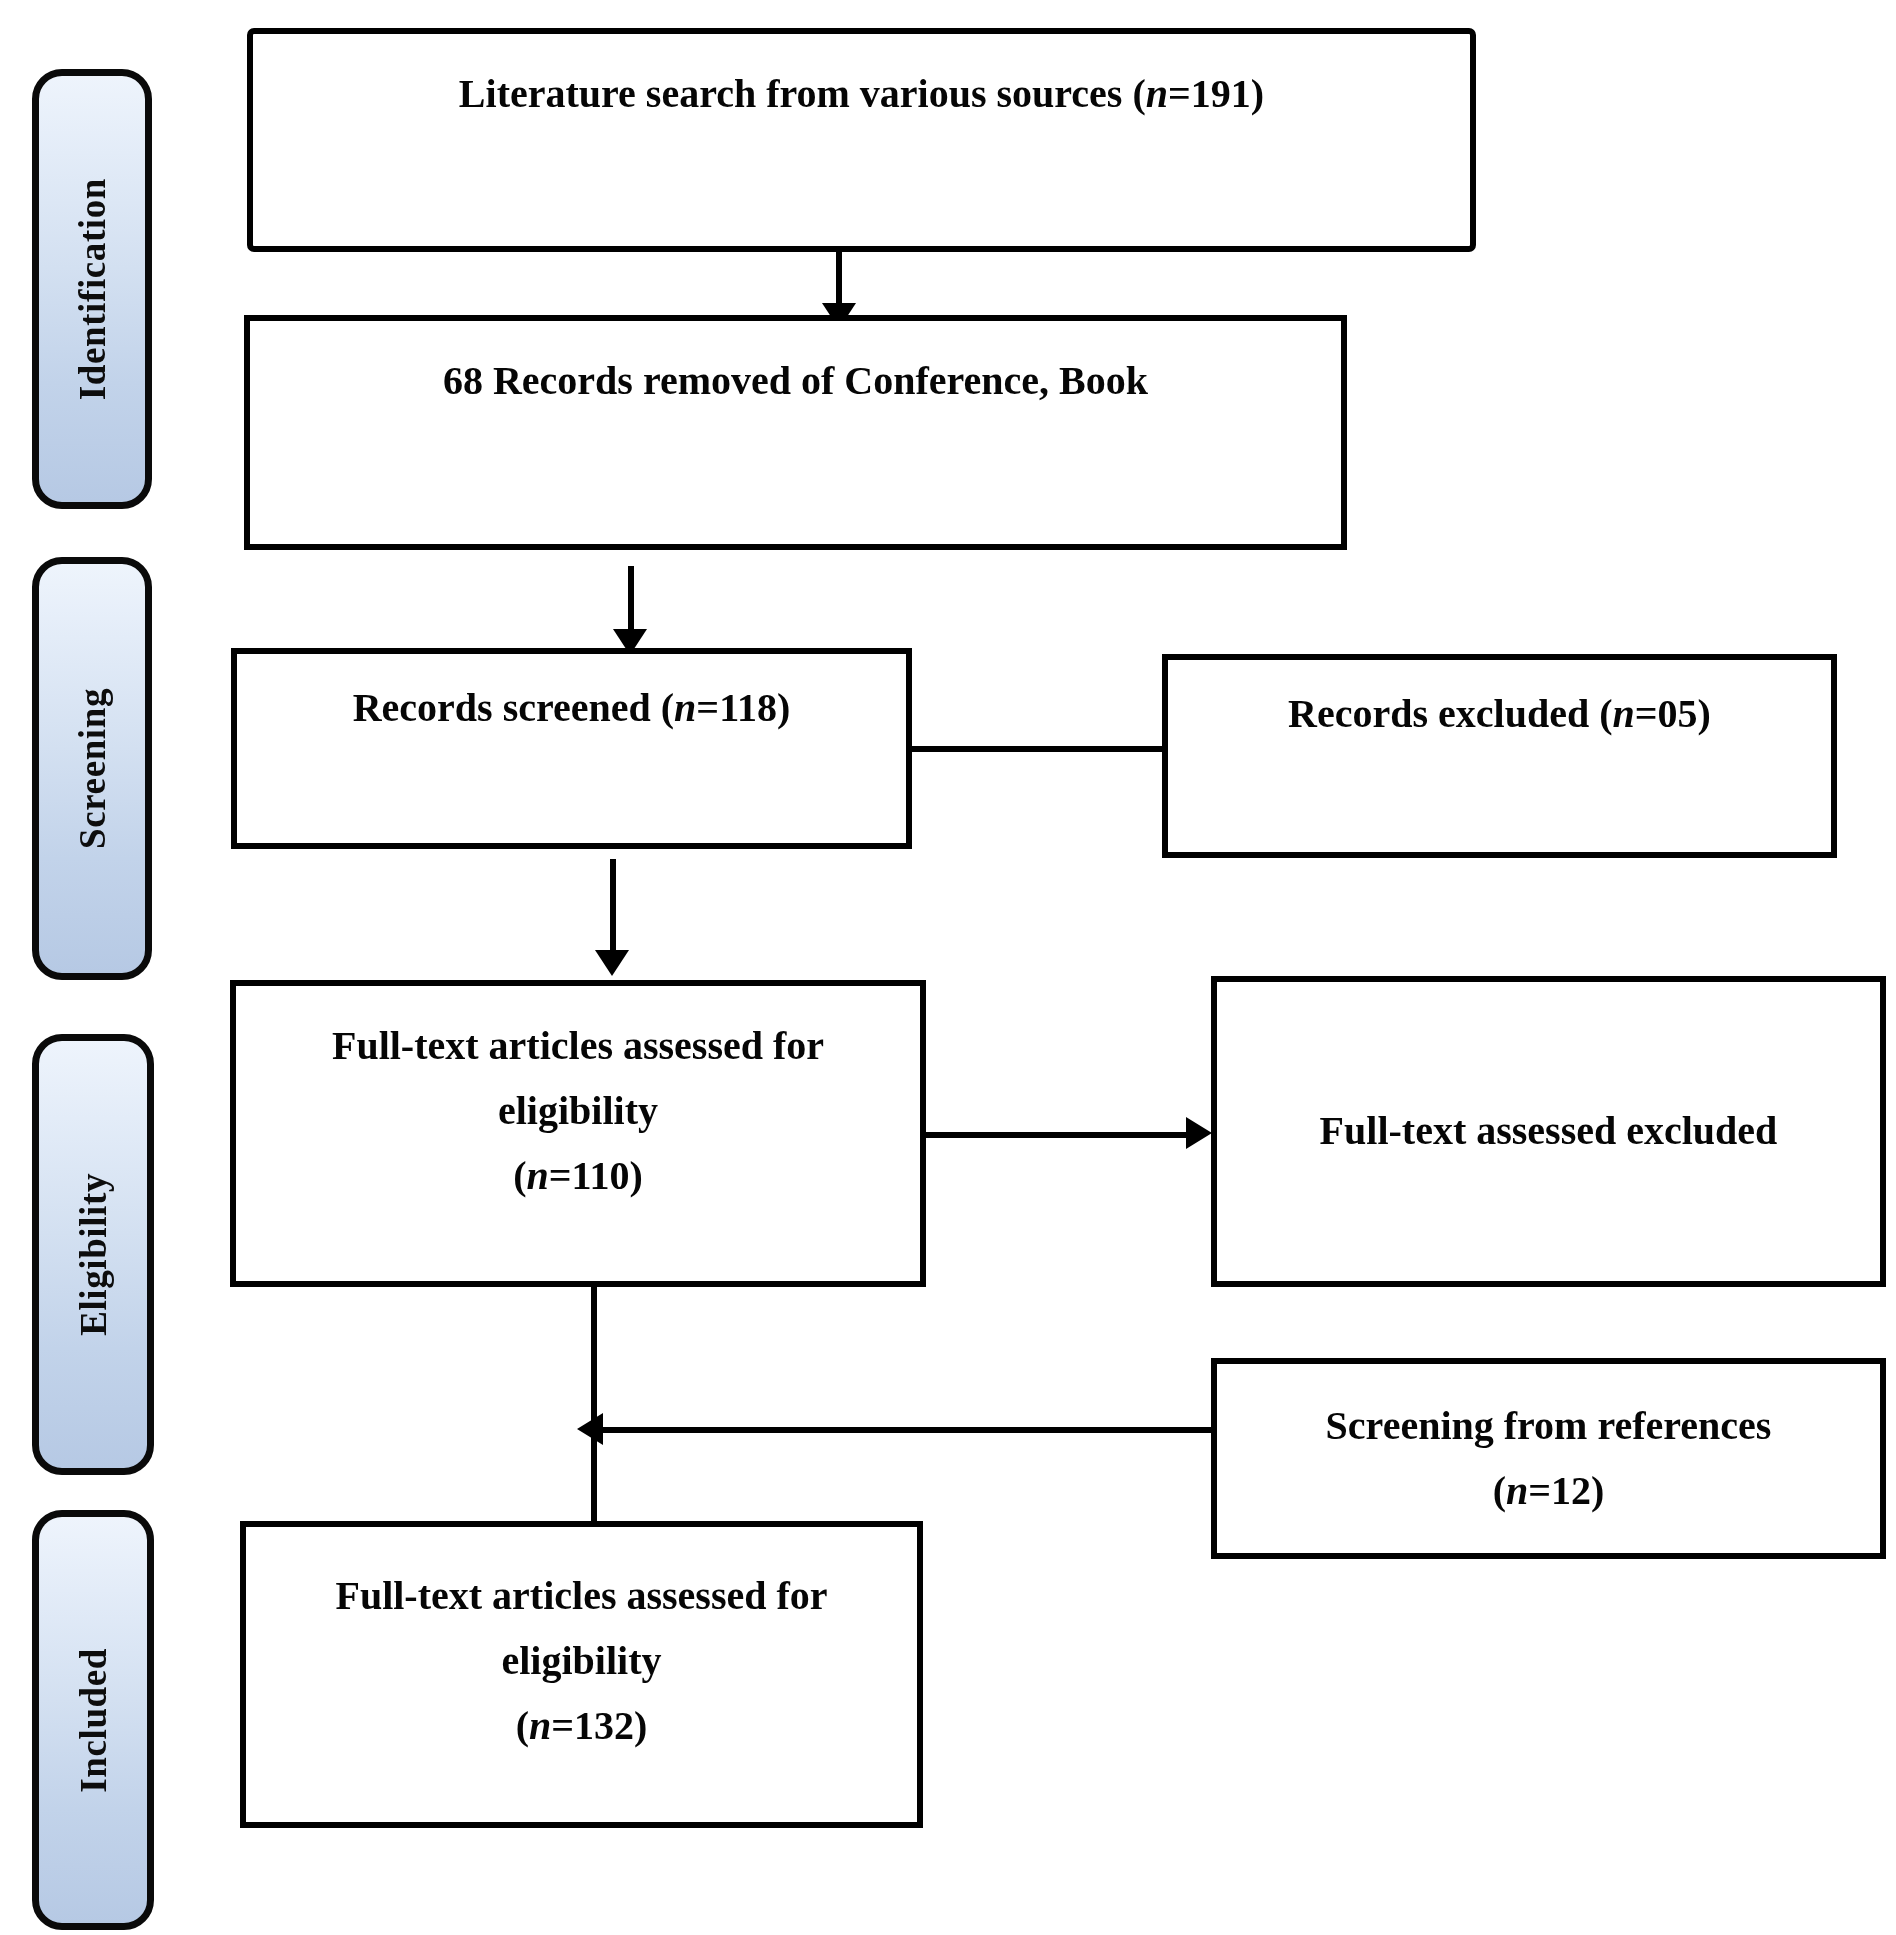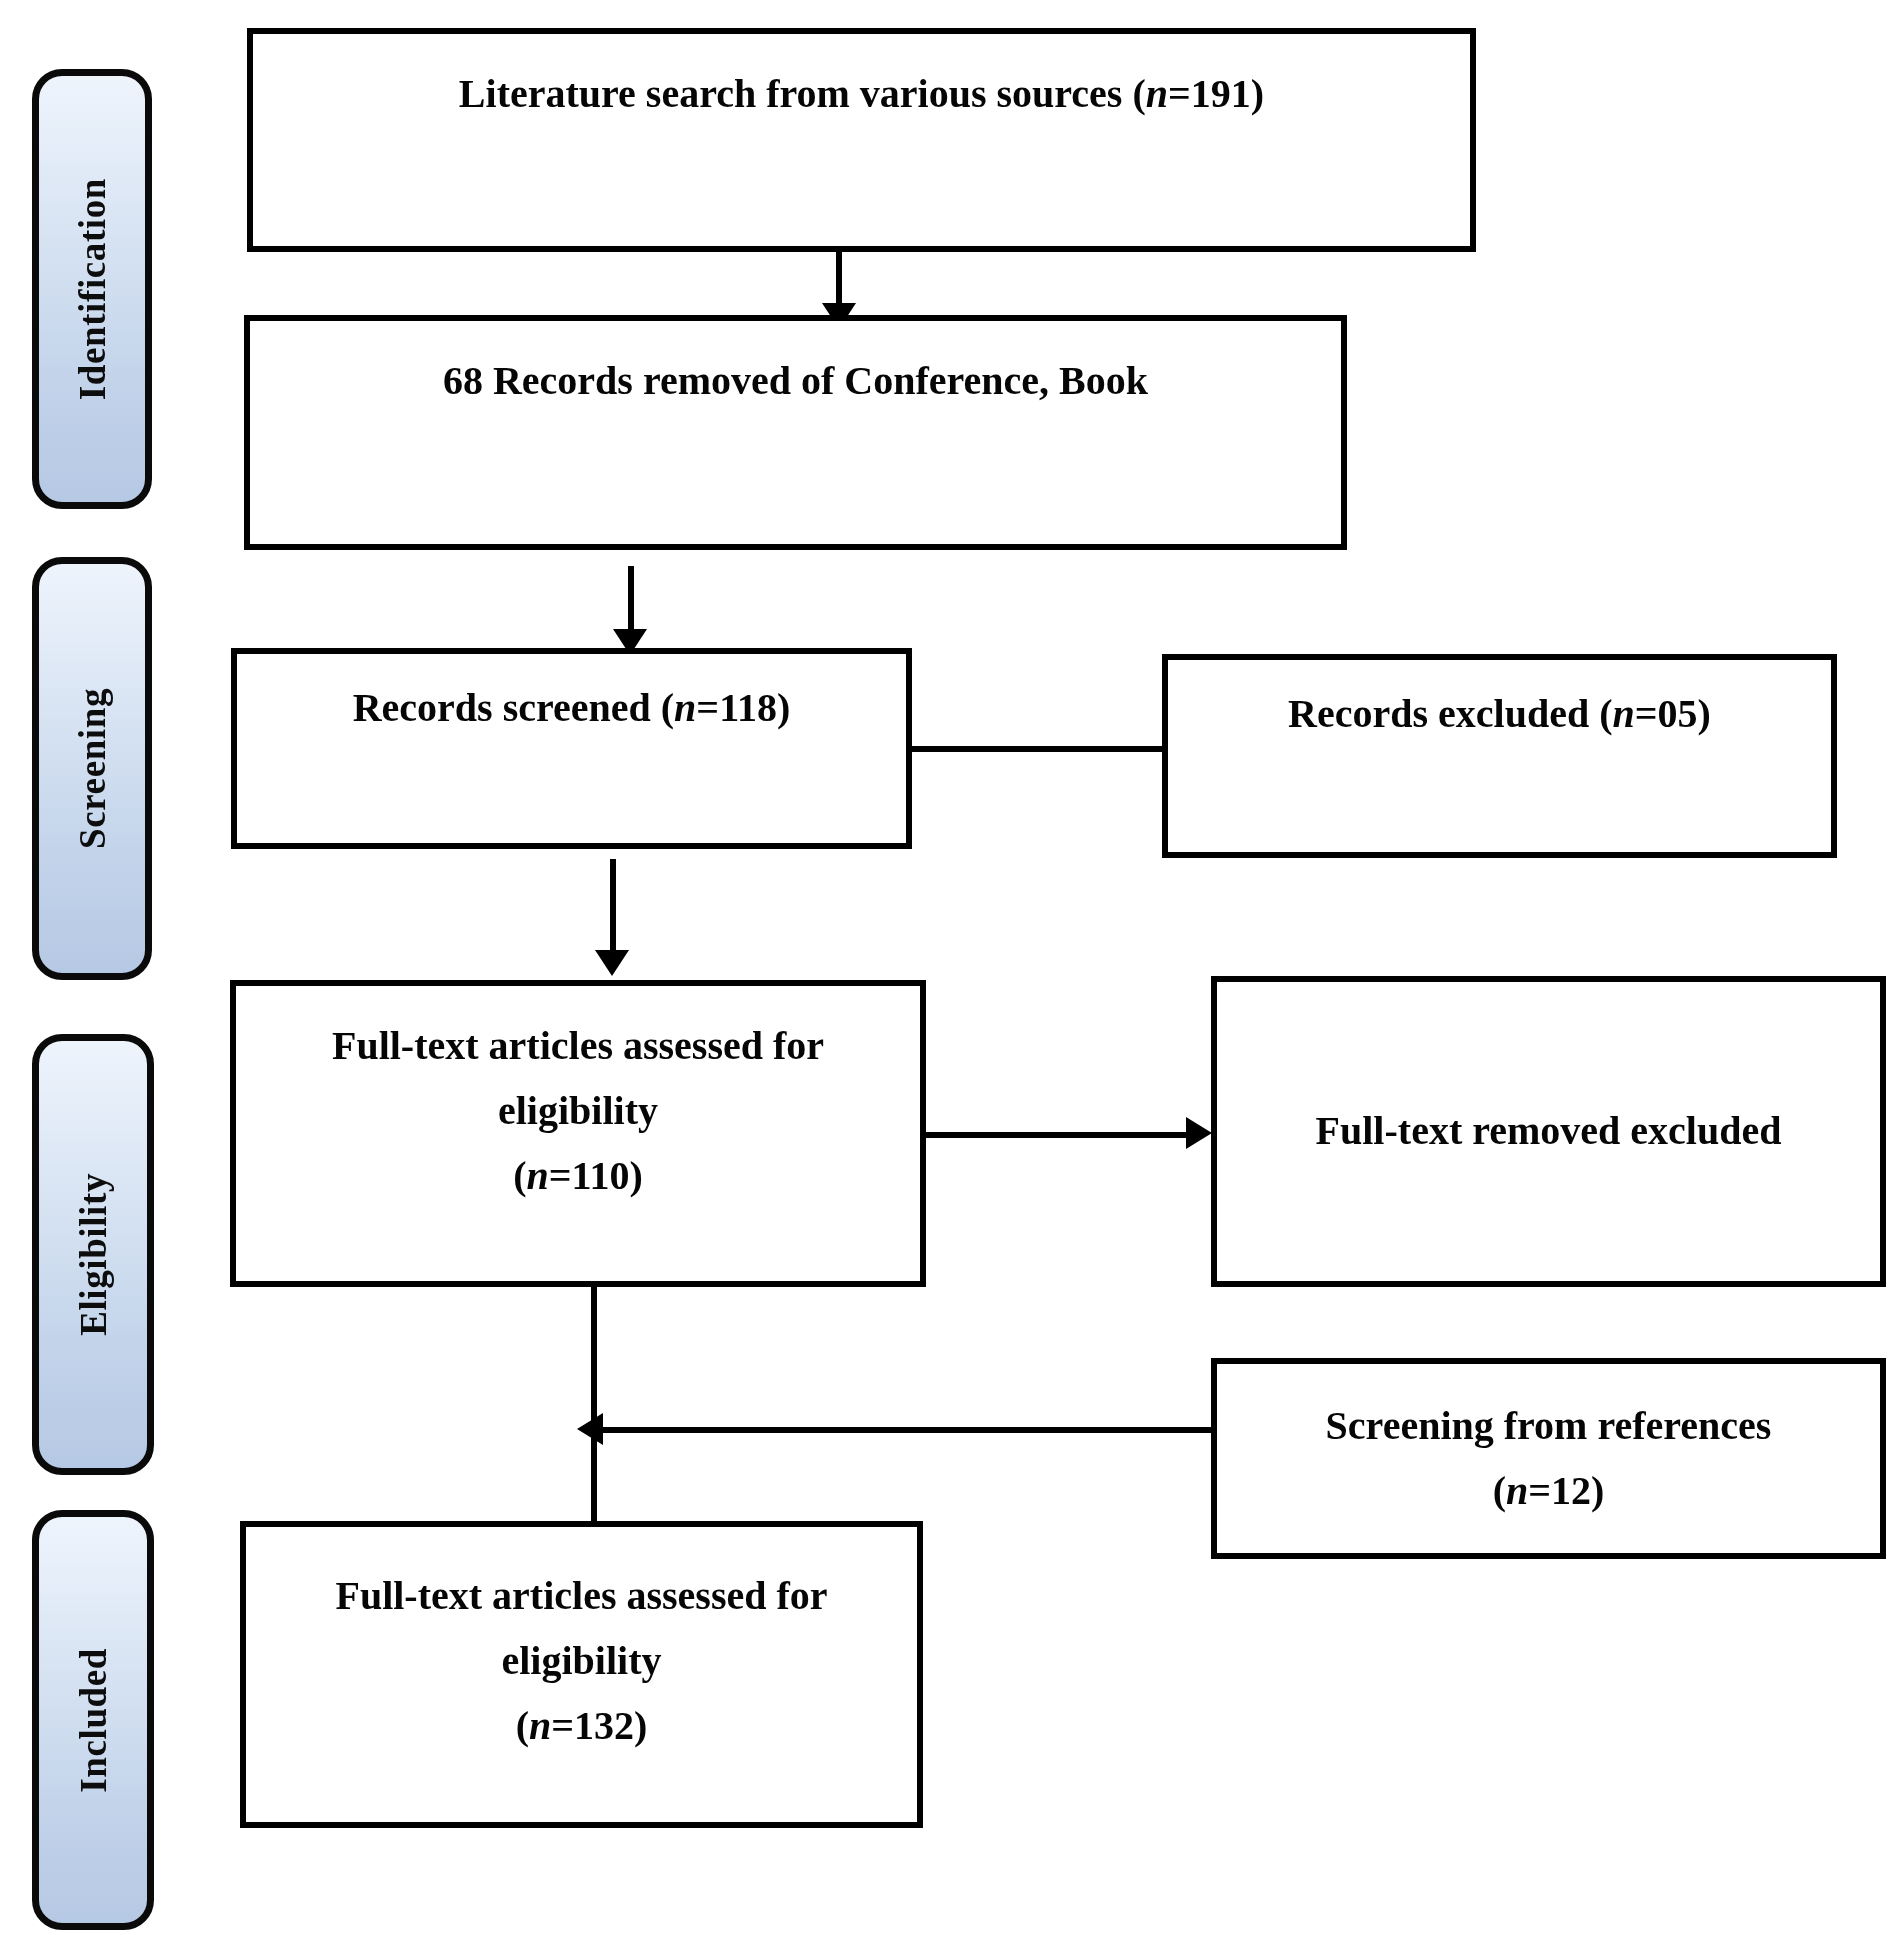--- a/index.html
+++ b/index.html
@@ -128,21 +128,21 @@
   </div>
 
   <div class="stage-pill" style="left:32px; top:1034px; width:122px; height:441px;">
     <span class="stage-pill-label">Eligibility</span>
   </div>
 
   <div class="stage-pill" style="left:32px; top:1510px; width:122px; height:420px;">
     <span class="stage-pill-label">Included</span>
   </div>
 
-  <div class="flow-box box-top" style="left:247px; top:28px; width:1229px; height:224px;">
+  <div class="flow-box box-top" style="left:247px; top:28px; width:1229px; height:224px;border-radius:7px;">
     <div class="line">Literature search from various sources (<em class="stat">n</em>=191)</div>
   </div>
 
   <div class="conn-v" style="left:836px; top:252px; height:59px;"></div>
   <div class="arrow-down" style="left:822px; top:303px;"></div>
 
   <div class="flow-box box-second" style="left:244px; top:315px; width:1103px; height:235px;">
     <div class="line">68 Records removed of Conference, Book</div>
   </div>
 
@@ -166,21 +166,21 @@
   <div class="flow-box box-eligibility-110" style="left:230px; top:980px; width:696px; height:307px;">
     <div class="line">Full-text articles assessed for</div>
     <div class="line">eligibility</div>
     <div class="line">(<em class="stat">n</em>=110)</div>
   </div>
 
   <div class="conn-h" style="left:925px; top:1132px; width:265px;"></div>
   <div class="arrow-right" style="left:1186px; top:1117px;"></div>
 
   <div class="flow-box box-excluded-reasons" style="left:1211px; top:976px; width:675px; height:311px;">
-    <div class="line">Full-text removed excluded</div>
+    <div class="line">Full-text assessed excluded</div>
   </div>
 
   <div class="conn-v" style="left:591px; top:1287px; height:282px;"></div>
   <div class="arrow-down" style="left:577px; top:1529px;"></div>
 
   <div class="conn-h" style="left:597px; top:1427px; width:617px;"></div>
   <div class="arrow-left" style="left:577px; top:1413px;"></div>
 
   <div class="flow-box box-references" style="left:1211px; top:1358px; width:675px; height:201px;">
     <div class="line">Screening from references</div>

